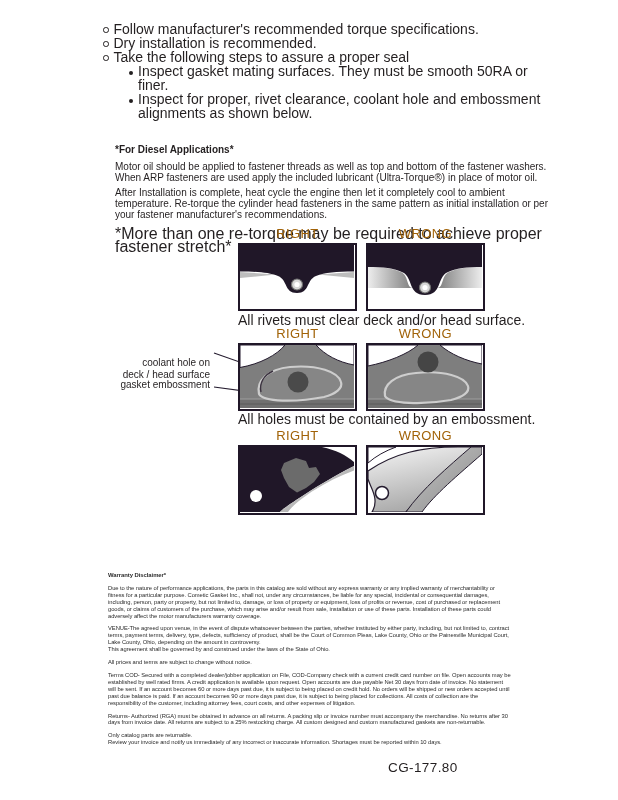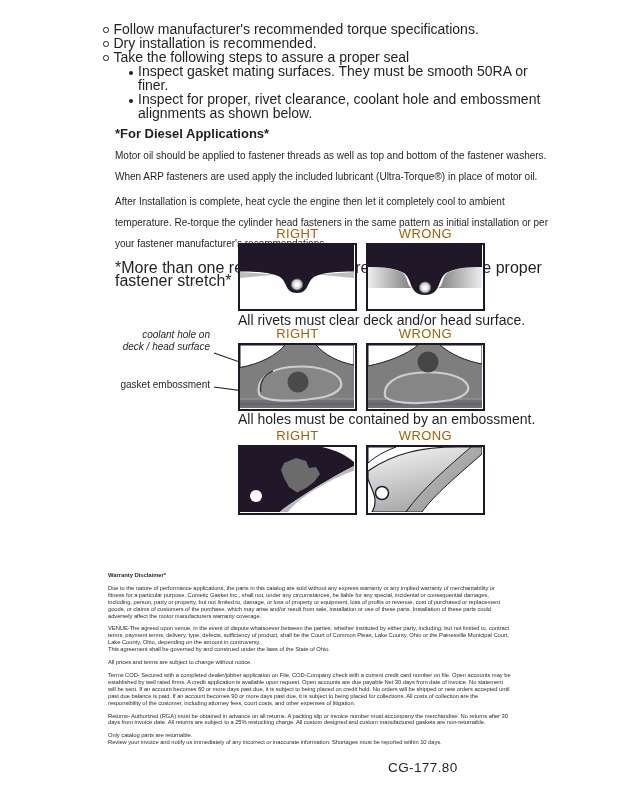--- a/index.html
+++ b/index.html
@@ -13,22 +13,22 @@
   .title{
     font-size:13.5px;font-weight:bold;line-height:16px;margin:0 0 6px 12px;
     display:inline-block;border-bottom:1.8px solid #231f20;padding-bottom:1px;
     letter-spacing:-0.1px;
   }
   .bullets{list-style:none;margin:0;padding:0;font-size:14px;}
   .bullets li{display:flex;align-items:baseline;line-height:14px;}
   .sub{padding-left:26px;}
   .dot-o{flex:0 0 auto;width:3.5px;height:3.5px;border:1.1px solid #231f20;border-radius:50%;margin-right:5px;position:relative;top:-1.5px;}
   .dot-f{flex:0 0 auto;width:4px;height:4px;background:#231f20;border-radius:50%;margin-right:5px;position:relative;top:-1.5px;}
-  .sec-head{font-size:13px;font-weight:bold;line-height:13px;margin:7px 0 0 12px;}
-  .para{font-size:10px;line-height:21px;margin:5px 0 0 12px;width:438px;}
+  .sec-head{font-size:10px;font-weight:bold;line-height:13px;margin:23px 0 0 12px;}
+  .para{font-size:10px;line-height:11px;margin:5px 0 0 12px;width:438px;}
   .para2{margin-top:4px;}
   .note{font-size:16px;line-height:12.5px;margin:8px 0 0 12px;}
   
   .fig-label{position:absolute;width:119px;text-align:center;font-size:13px;line-height:14px;letter-spacing:0.4px;color:#a16207;}
   .panel{position:absolute;width:119px;height:68px;border:2.5px solid #201728;background:#fff;box-sizing:border-box;}
   .panel svg{display:block;}
   .panel-r3{height:70px;}
   .caption{position:absolute;left:238px;font-size:14px;line-height:13px;}
   .ann{position:absolute;left:108px;width:102px;text-align:right;font-size:10px;line-height:12px;}
   .pointer-overlay{position:absolute;left:212px;top:350px;}
@@ -110,21 +110,21 @@
       <circle cx="57" cy="42.5" r="5.5" fill="#d8d8d8" stroke="#6f6f6f" stroke-width="1.2"></circle>
       <circle cx="57" cy="42.5" r="2.6" fill="#ffffff"></circle>
     </svg>
   </div>
 
   <div class="caption" style="top:314px;">All rivets must clear deck and/or head surface.</div>
 
   <div class="fig-label" style="left:238px;top:327px;">RIGHT</div>
   <div class="fig-label" style="left:366px;top:327px;">WRONG</div>
 
-  <div class="ann" style="top:329px;font-style:italic;">
+  <div class="ann" style="top:357px;">
     <div>coolant hole on</div>
     <div>deck / head surface</div>
   </div>
   <div class="ann" style="top:379px;">gasket embossment</div>
 
   <svg class="pointer-overlay" width="90" height="50" viewBox="0 0 90 50">
     <line x1="2" y1="3" x2="79" y2="30" stroke="#241b2e" stroke-width="1.1"></line>
     <line x1="2" y1="37" x2="47" y2="43" stroke="#241b2e" stroke-width="1.1"></line>
   </svg>
 

